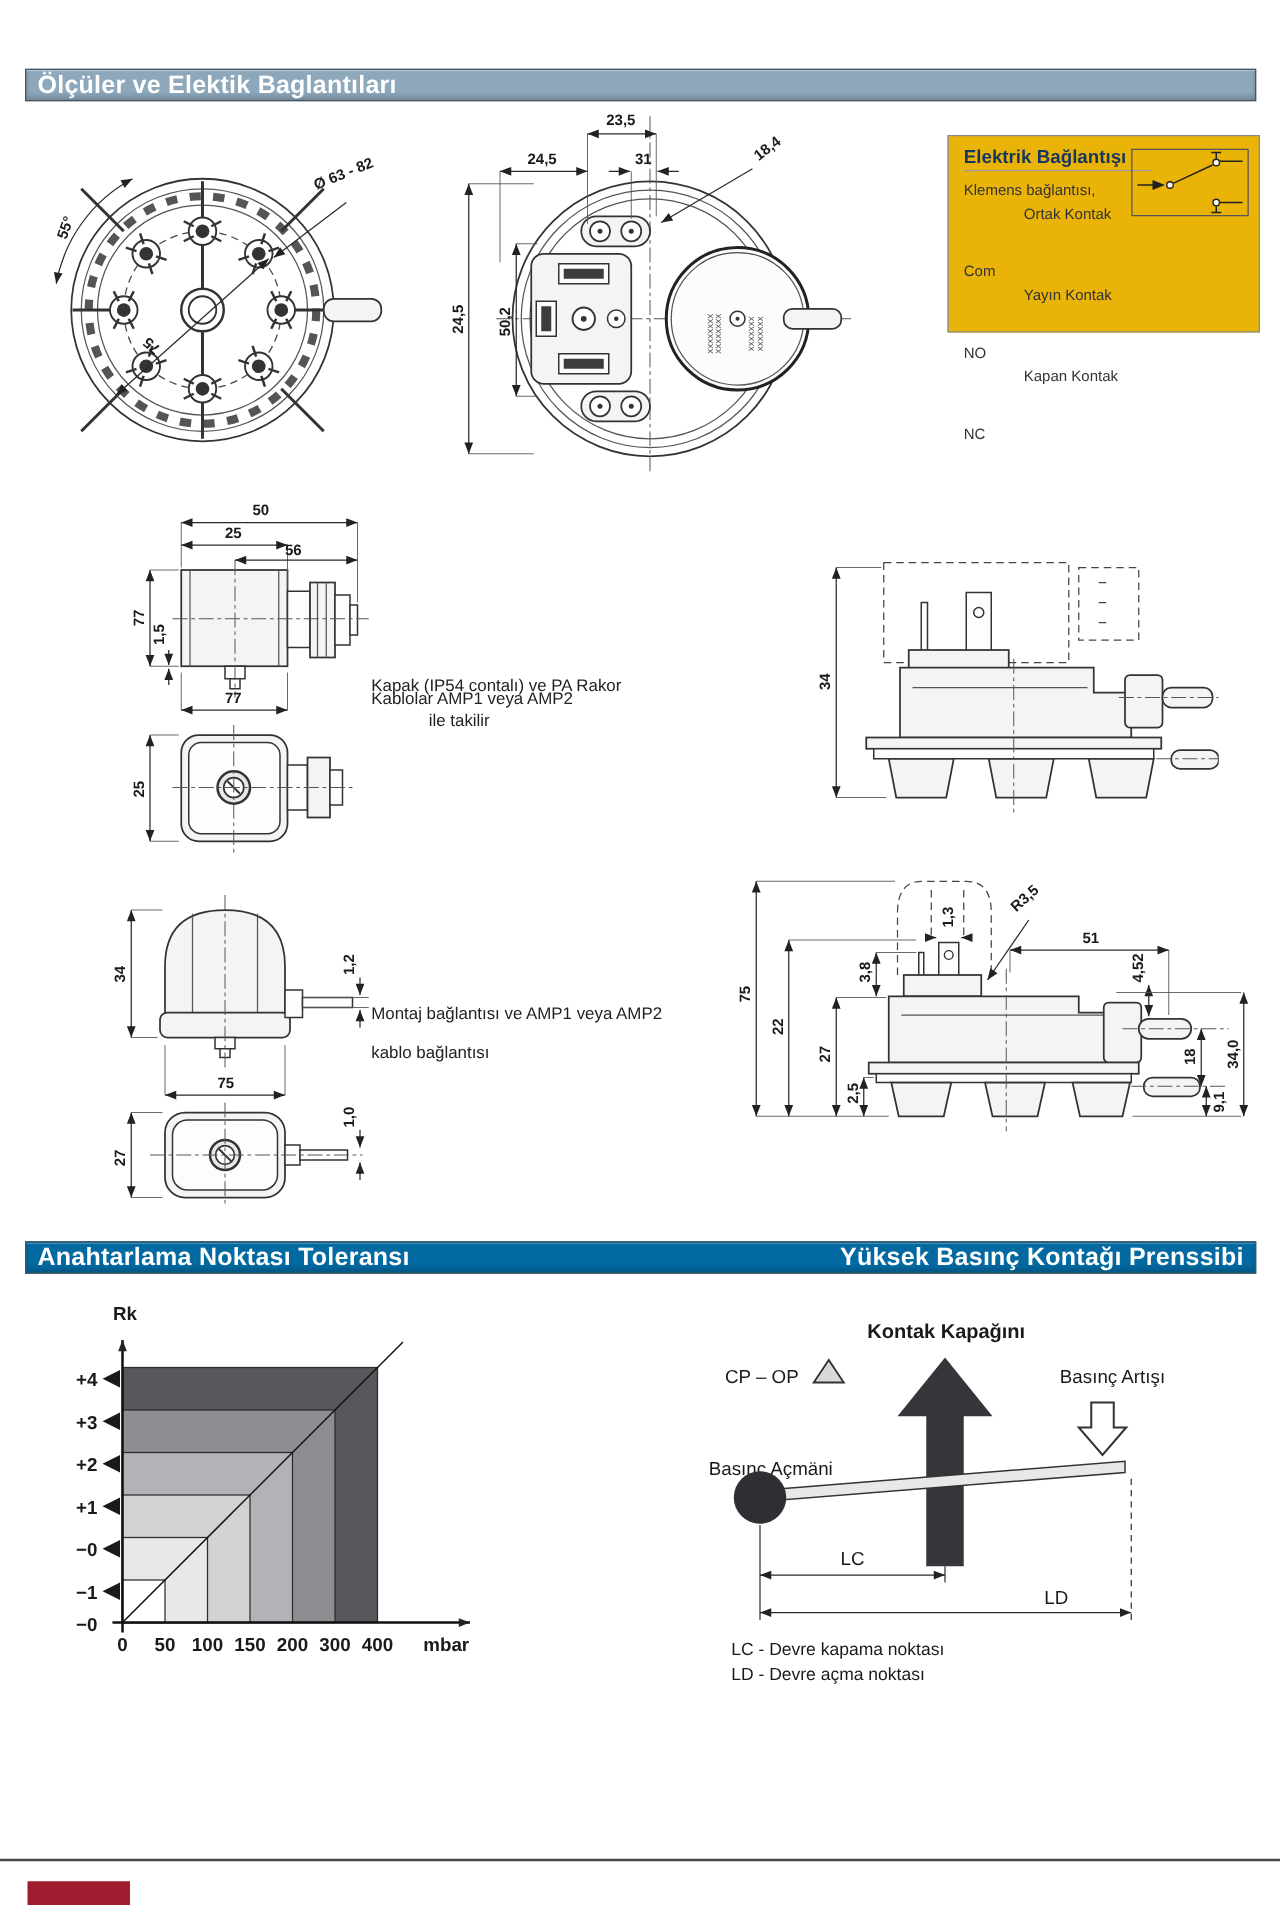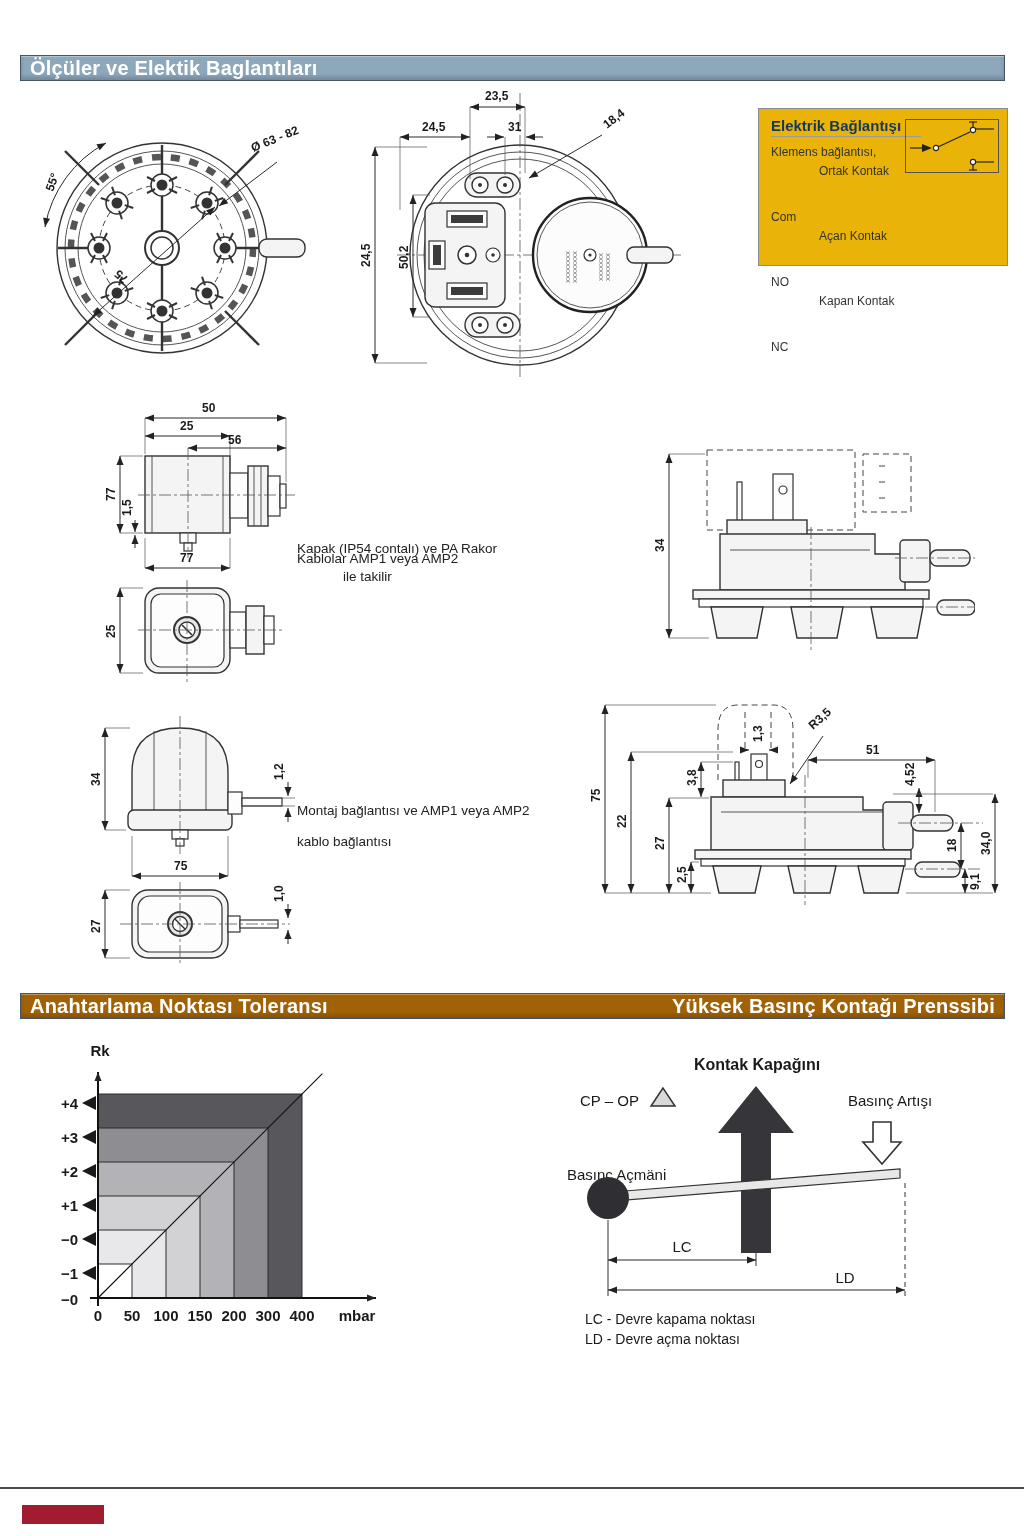--- a/index.html
+++ b/index.html
@@ -238,21 +238,21 @@
     <hr class="rule">
     <div class="row">
         <span>Klemens bağlantısı,</span>
       </div>
     <div class="row">
       <span class="k">Com</span>
         <span>Ortak Kontak</span>
     </div>
     <div class="row">
       <span class="k">NO</span>
-        <span>Açan Kontak</span>
+        <span>Yayın Kontak</span>
     </div>
     <div class="row">
       <span class="k">NC</span>
         <span>Kapan Kontak</span>
     </div>
     <svg class="elec-sch" width="92" height="52" viewBox="0 0 92 52" style="border:1px solid #555">
       <line x1="4" y1="28" x2="24" y2="28" stroke="#222" stroke-width="1.2"></line>
       <polygon points="16,24 26,28 16,32" fill="#222"></polygon>
       <circle cx="30" cy="28" r="2.6" fill="#fff" stroke="#222" stroke-width="1.1"></circle>
       <line x1="33" y1="26.5" x2="64" y2="12" stroke="#222" stroke-width="1.2"></line>
@@ -463,21 +463,21 @@
       <text class="dt" transform="translate(373,162) rotate(-90)">18</text>
       <line x1="412" y1="104" x2="412" y2="203" class="dim"></line>
       <line x1="310" y1="104" x2="410" y2="104" class="ext"></line>
         <line x1="323" y1="203" x2="410" y2="203" class="ext"></line>
       <text class="dt" transform="translate(407,165) rotate(-90)">34,0</text>
       <line x1="382" y1="179" x2="382" y2="203" class="dim"></line>
       <text class="dt" transform="translate(396,200) rotate(-90)">9,1</text>
     </g>
   </svg>
 
-  <div class="hbar" style="top: 993px; background: #a16207;">
+  <div class="hbar" style="top: 993px; background: #0369a1;">
     <span style="color: rgb(255, 255, 255);">Anahtarlama Noktası Toleransı</span>
     <span style="color: rgb(255, 255, 255);">Yüksek Basınç Kontağı Prenssibi</span>
   </div>
 
   <svg id="chart-svg" style="position:absolute;left:40px;top:1038px;" width="400" height="300" viewBox="0 0 400 300">
     <g id="chart-dyn">
         <rect x="58" y="56" width="204" height="204" fill="#57575c" stroke="#2c2c2c" stroke-width="1"></rect>
         <rect x="58" y="90" width="170" height="170" fill="#8d8d92" stroke="#2c2c2c" stroke-width="1"></rect>
         <rect x="58" y="124" width="136" height="136" fill="#b3b3b7" stroke="#2c2c2c" stroke-width="1"></rect>
         <rect x="58" y="158" width="102" height="102" fill="#d2d2d5" stroke="#2c2c2c" stroke-width="1"></rect>

